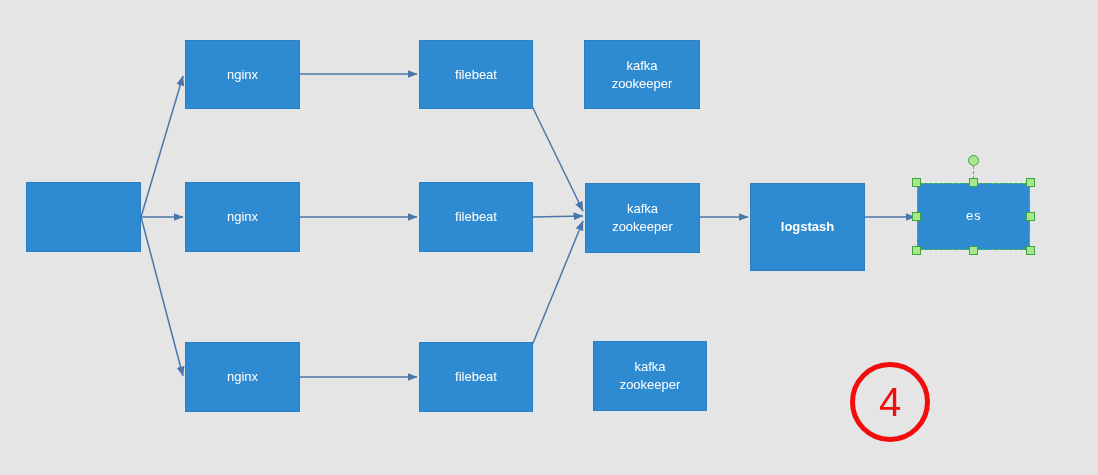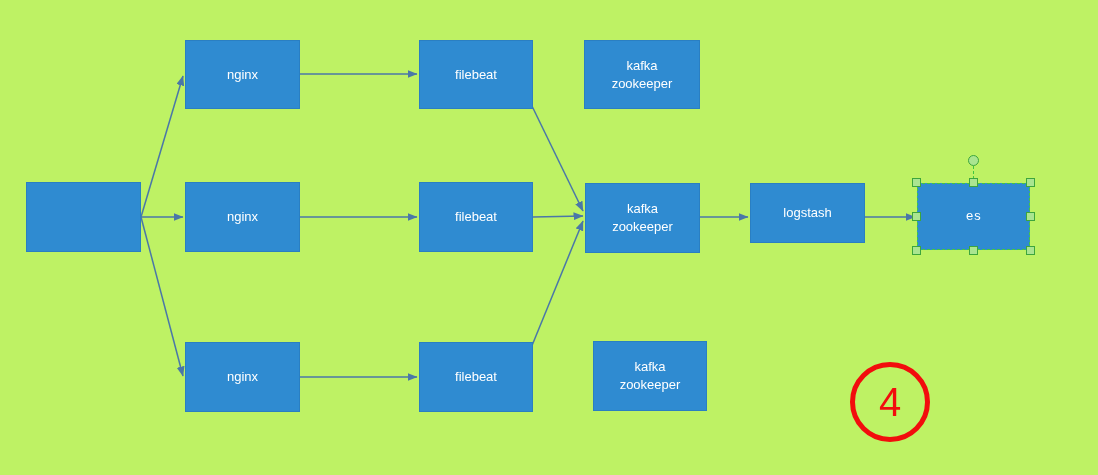--- a/index.html
+++ b/index.html
@@ -5,21 +5,21 @@
   html, body {
     margin: 0;
     padding: 0;
     background: #ffffff;
     font-family: "Liberation Sans", sans-serif;
   }
   .canvas {
     position: relative;
     width: 1098px;
     height: 475px;
-    background: #bef264;
+    background: #e5e5e5;
     overflow: hidden;
   }
   .connectors {
     position: absolute;
     left: 0; top: 0;
     width: 1098px; height: 475px;
   }
   .node {
     position: absolute;
     background: #2f8bd1;
@@ -157,21 +157,21 @@
   <div class="node" style="left:584px; top:40px; width:116px; height:69px;">
     <span class="node-label">kafka zookeeper</span>
   </div>
   <div class="node" style="left:585px; top:183px; width:115px; height:70px;">
     <span class="node-label">kafka zookeeper</span>
   </div>
   <div class="node" style="left:593px; top:341px; width:114px; height:70px;">
     <span class="node-label">kafka zookeeper</span>
   </div>
 
-  <div class="node" style="left:750px; top:183px; width:115px; height:60px;">
+  <div class="node" style="left:750px; top:183px; width:115px; height:88px;font-weight:bold;">
     <span class="node-label">logstash</span>
   </div>
 
   <div class="es-group">
     <div class="rotation-line"></div>
     <div class="rotation-handle"></div>
     <div class="node">
       <span class="node-label">es</span>
     </div>
     <div class="handle nw"></div>

